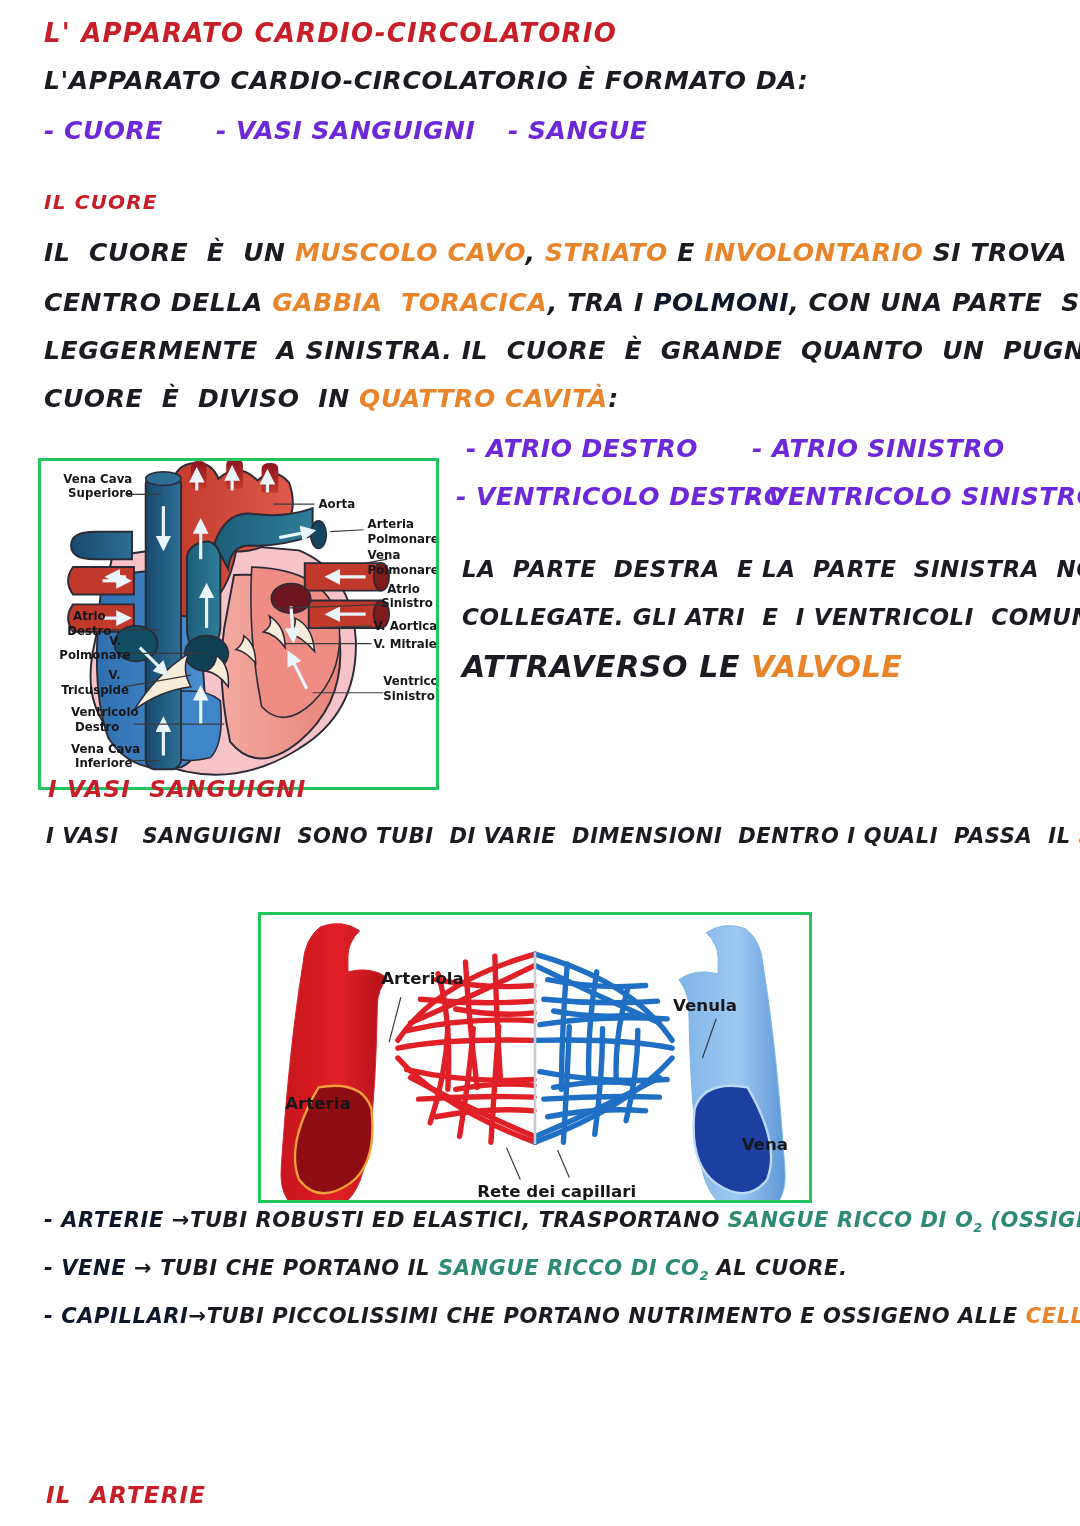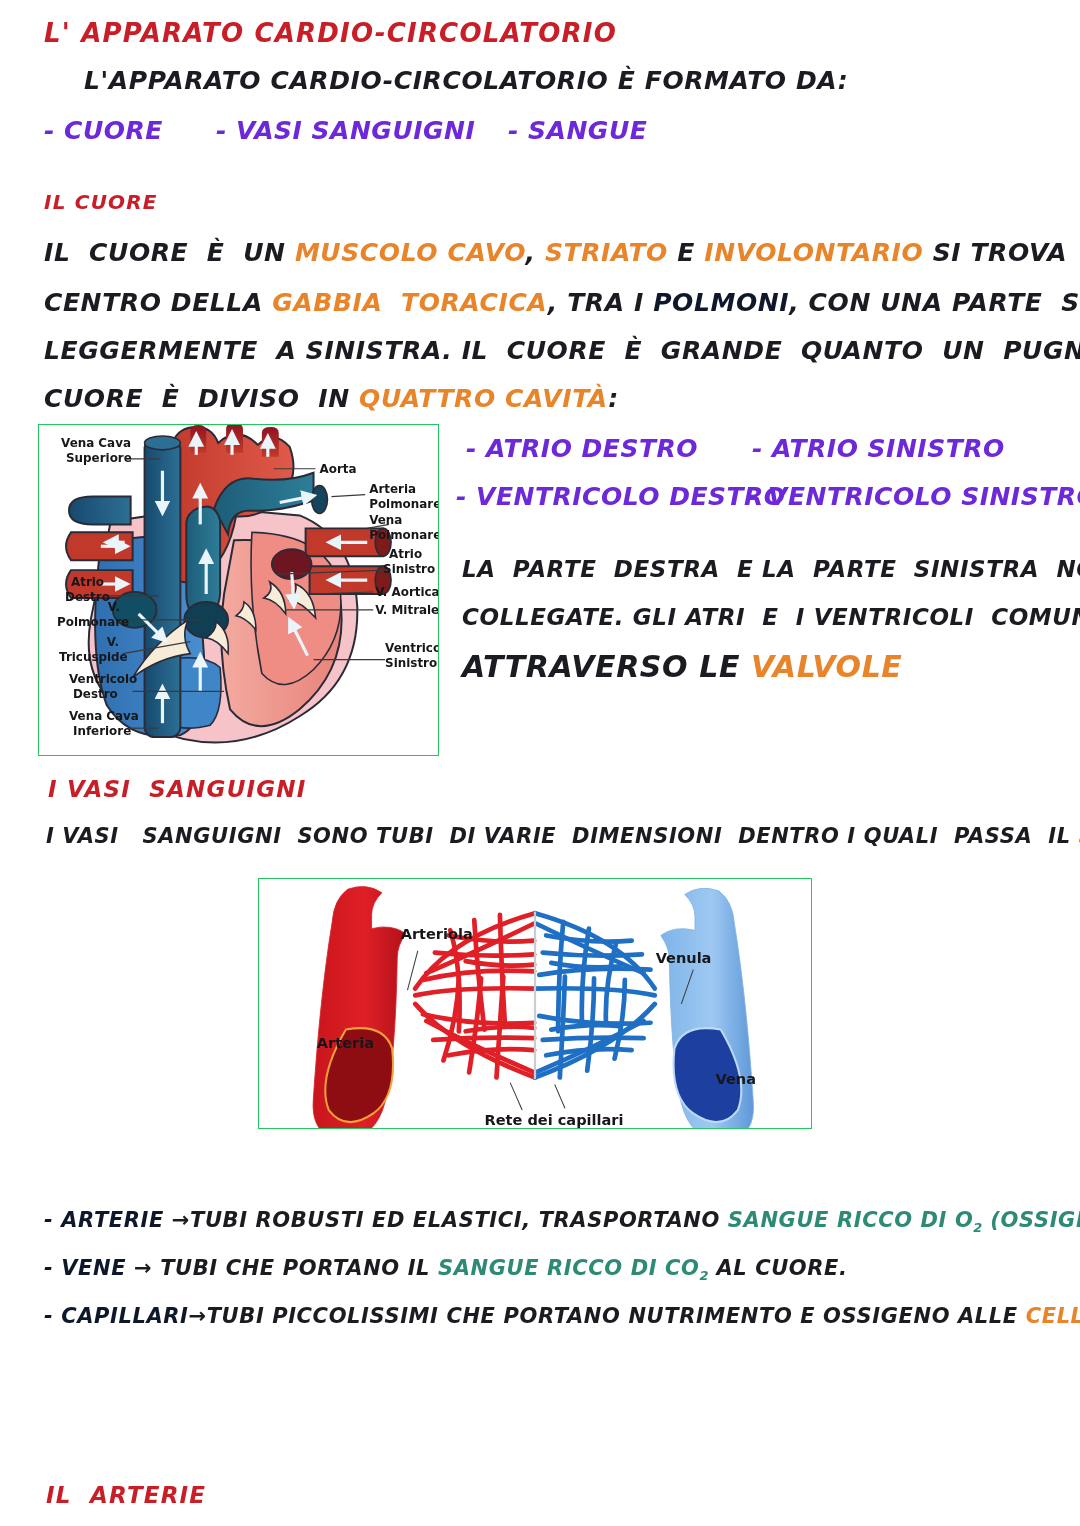--- a/index.html
+++ b/index.html
@@ -44,42 +44,43 @@
   .c-orange  { color: #e8842a; }
   .c-purple  { color: #0f172a; }
   .c-teal    { color: #2d8b75; }
   .c-dark    { color: #1b1b22; }
 
   .sub { font-size: 0.62em; vertical-align: sub; letter-spacing: 0; }
 
   
   .figure-frame {
     position: absolute;
-    border: 1px solid #22c55e;
+    border: 3px solid #22c55e;
     background: #ffffff;
     box-sizing: border-box;
     overflow: hidden;
+    margin-top: 34px;
   }
   #heart-figure  { left: 38px;  top: 424px; width: 401px; height: 332px; }
-  #vessel-figure { left: 258px; top: 878px; width: 554px; height: 251px; }
+  #vessel-figure { left: 258px; top: 878px; width: 554px; height: 291px; }
 
   .fig-svg { display: block; width: 100%; height: 100%; }
   .lbl {
     font-family: "DejaVu Sans", sans-serif;
     font-weight: 700;
     fill: #17171b;
   }
   .leader { stroke: #3a3a3a; stroke-width: 1.2; fill: none; }
 </style>
 </head>
 <body>
 
 <div class="hw sec-head" style="left:44px; top:20px; font-size:26px;">L' APPARATO CARDIO-CIRCOLATORIO</div>
 
-<div class="hw body-line" style="left:44px; top:68px;margin-left:40px;">L'APPARATO CARDIO-CIRCOLATORIO È FORMATO DA:</div>
+<div class="hw body-line" style="left:44px; top:68px;">L'APPARATO CARDIO-CIRCOLATORIO È FORMATO DA:</div>
 
 <div class="hw bullet-line" style="left:44px; top:118px;">- CUORE</div>
 <div class="hw bullet-line" style="left:216px; top:118px;">- VASI SANGUIGNI</div>
 <div class="hw bullet-line" style="left:508px; top:118px;">- SANGUE</div>
 
 <div class="hw sec-head" style="left:44px; top:192px;">IL CUORE</div>
 
 <div class="hw body-line" style="left:44px; top:240px;"><span class="c-dark">IL  CUORE  È  UN </span><span class="c-orange">MUSCOLO CAVO</span><span class="c-dark">, </span><span class="c-orange">STRIATO</span><span class="c-dark"> E </span><span class="c-orange">INVOLONTARIO</span><span class="c-dark"> SI TROVA  AL</span></div>
 <div class="hw body-line" style="left:44px; top:290px;"><span class="c-dark">CENTRO DELLA </span><span class="c-orange">GABBIA  TORACICA</span><span class="c-dark">, TRA I </span><span class="c-purple">POLMONI</span><span class="c-dark">, CON UNA PARTE  SPOSTATA</span></div>
 <div class="hw body-line" style="left:44px; top:338px;"><span class="c-dark">LEGGERMENTE  A SINISTRA. IL  CUORE  È  GRANDE  QUANTO  UN  PUGNO. IL</span></div>

